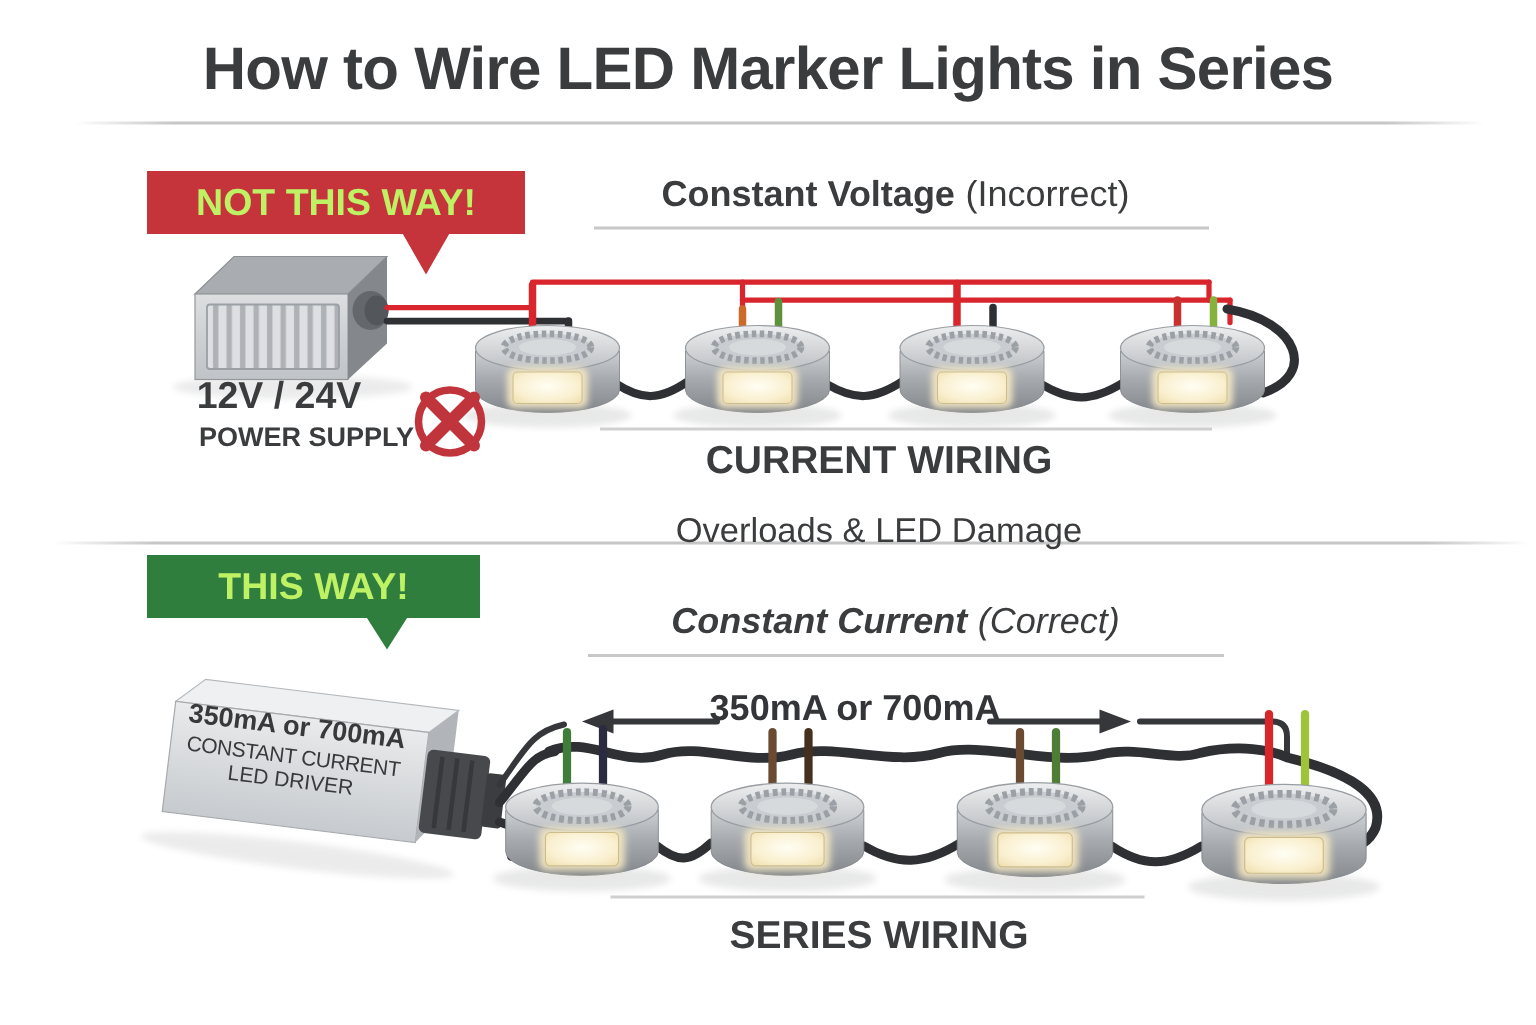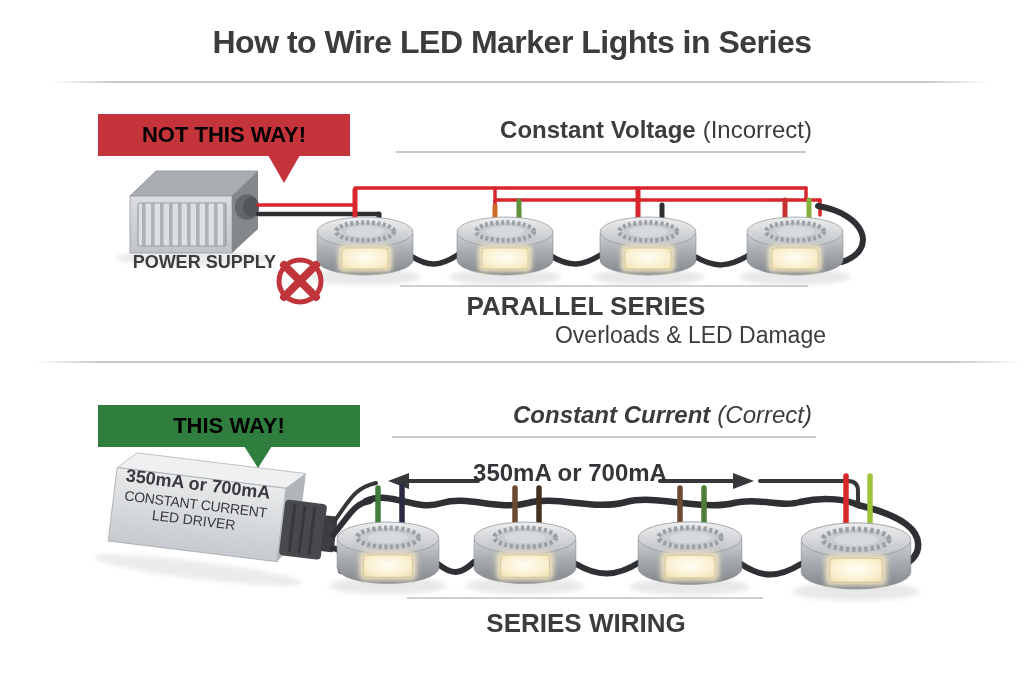--- a/index.html
+++ b/index.html
@@ -5,55 +5,55 @@
   html,body{margin:0;padding:0;background:#e9e9e9;}
   .stage{
     position:relative;width:1024px;height:683px;background:#ffffff;
     overflow:hidden;font-family:"Liberation Sans",sans-serif;color:#3b3c3e;
   }
   .stage *{box-sizing:border-box;}
   .abs{position:absolute;}
   .scene{position:absolute;left:0;top:0;}
   .page-title{
     left:0;top:24px;width:1024px;text-align:center;
-    font-size:32px;font-weight:bold;letter-spacing:-0.5px;color:#3b3c3e;
+    font-size:40px;font-weight:bold;letter-spacing:-0.5px;color:#3b3c3e;
   }
   .divider{
     height:2px;
     background:linear-gradient(90deg,rgba(190,190,190,0),#c6c6c6 7%,#c6c6c6 93%,rgba(190,190,190,0));
   }
   .divider.top{left:50px;top:81px;width:940px;}
   .divider.mid{left:35px;top:361px;width:985px;}
   .banner{
     display:flex;align-items:center;justify-content:center;
-    color:#000000;font-weight:bold;font-size:22px;letter-spacing:0;
+    color:#bef264;font-weight:bold;font-size:25px;letter-spacing:0;
   }
   .banner.red{background:#c5333b;left:98px;top:114px;width:252px;height:42px;}
-  .banner.green{background:#2f7e3e;left:98px;top:405px;width:262px;height:42px;}
+  .banner.green{background:#2f7e3e;left:98px;top:370px;width:222px;height:42px;}
   .banner .tail{
     position:absolute;width:0;height:0;border-style:solid;border-color:transparent;
   }
   .banner.red .tail{left:170px;bottom:-27px;border-width:28px 16px 0 16px;border-top-color:#c5333b;}
   .banner.green .tail{left:146px;bottom:-21px;border-width:22px 14px 0 14px;border-top-color:#2f7e3e;}
   .section-heading{
-    left:382px;width:430px;text-align:right;font-size:24px;color:#3b3c3e;
+    left:382px;width:430px;text-align:center;font-size:24px;color:#3b3c3e;
   }
   .section-heading .hb{font-weight:bold;}
   .section-heading .hn{font-weight:normal;margin-left:7px;}
   .heading-rule{height:2px;background:#c8c8c8;}
   .rule-top{left:396px;top:151px;width:410px;}
   .rule-bottom{left:392px;top:436px;width:424px;}
   .device-label{left:96px;top:250px;width:180px;text-align:center;font-weight:bold;color:#3b3c3e;}
   .device-label .l1{font-size:25px;}
   .device-label .l2{font-size:18px;margin-top:2px;letter-spacing:0;text-align:right;}
   .caption{width:480px;left:346px;text-align:center;color:#3b3c3e;}
   .caption-top{top:291px;}
   .caption-bottom{top:608px;}
   .caption .c1{font-size:26px;font-weight:bold;}
-  .caption .c2{font-size:23px;margin-top:0;text-align:right;}
+  .caption .c2{font-size:23px;margin-top:18px;}
   .caption-rule{height:2px;background:#cfcfcf;}
   .caption-rule.top{left:400px;top:285px;width:408px;}
   .caption-rule.bottom{left:407px;top:597px;width:356px;}
   .flow-label{left:470px;top:459px;width:200px;text-align:center;font-size:24px;font-weight:bold;color:#333538;}
   .driver-label{
     left:120px;top:474px;width:152px;text-align:center;color:#38393c;
     transform:rotate(7deg);line-height:1.12;
   }
   .driver-label .d1{font-size:18px;font-weight:bold;}
   .driver-label .d2{font-size:14px;margin-top:3px;letter-spacing:-0.3px;}
@@ -222,26 +222,27 @@
     <span>NOT THIS WAY!</span>
     <i class="tail"></i>
   </div>
 
   <div class="abs section-heading" style="top:116px;">
     <span class="hb">Constant Voltage</span><span class="hn">(Incorrect)</span>
   </div>
   <div class="abs heading-rule rule-top"></div>
 
   <div class="abs device-label">
+    <div class="l1">12V / 24V</div>
     <div class="l2">POWER SUPPLY</div>
   </div>
 
   <div class="abs caption-rule top"></div>
   <div class="abs caption caption-top">
-    <div class="c1">PARALLEL SERIES</div>
+    <div class="c1">CURRENT WIRING</div>
     <div class="c2">Overloads &amp; LED Damage</div>
   </div>
 
   <div class="abs banner green">
     <span>THIS WAY!</span>
     <i class="tail"></i>
   </div>
 
   <div class="abs section-heading" style="top:401px;font-style:italic;">
     <span class="hb">Constant Current</span><span class="hn">(Correct)</span>

